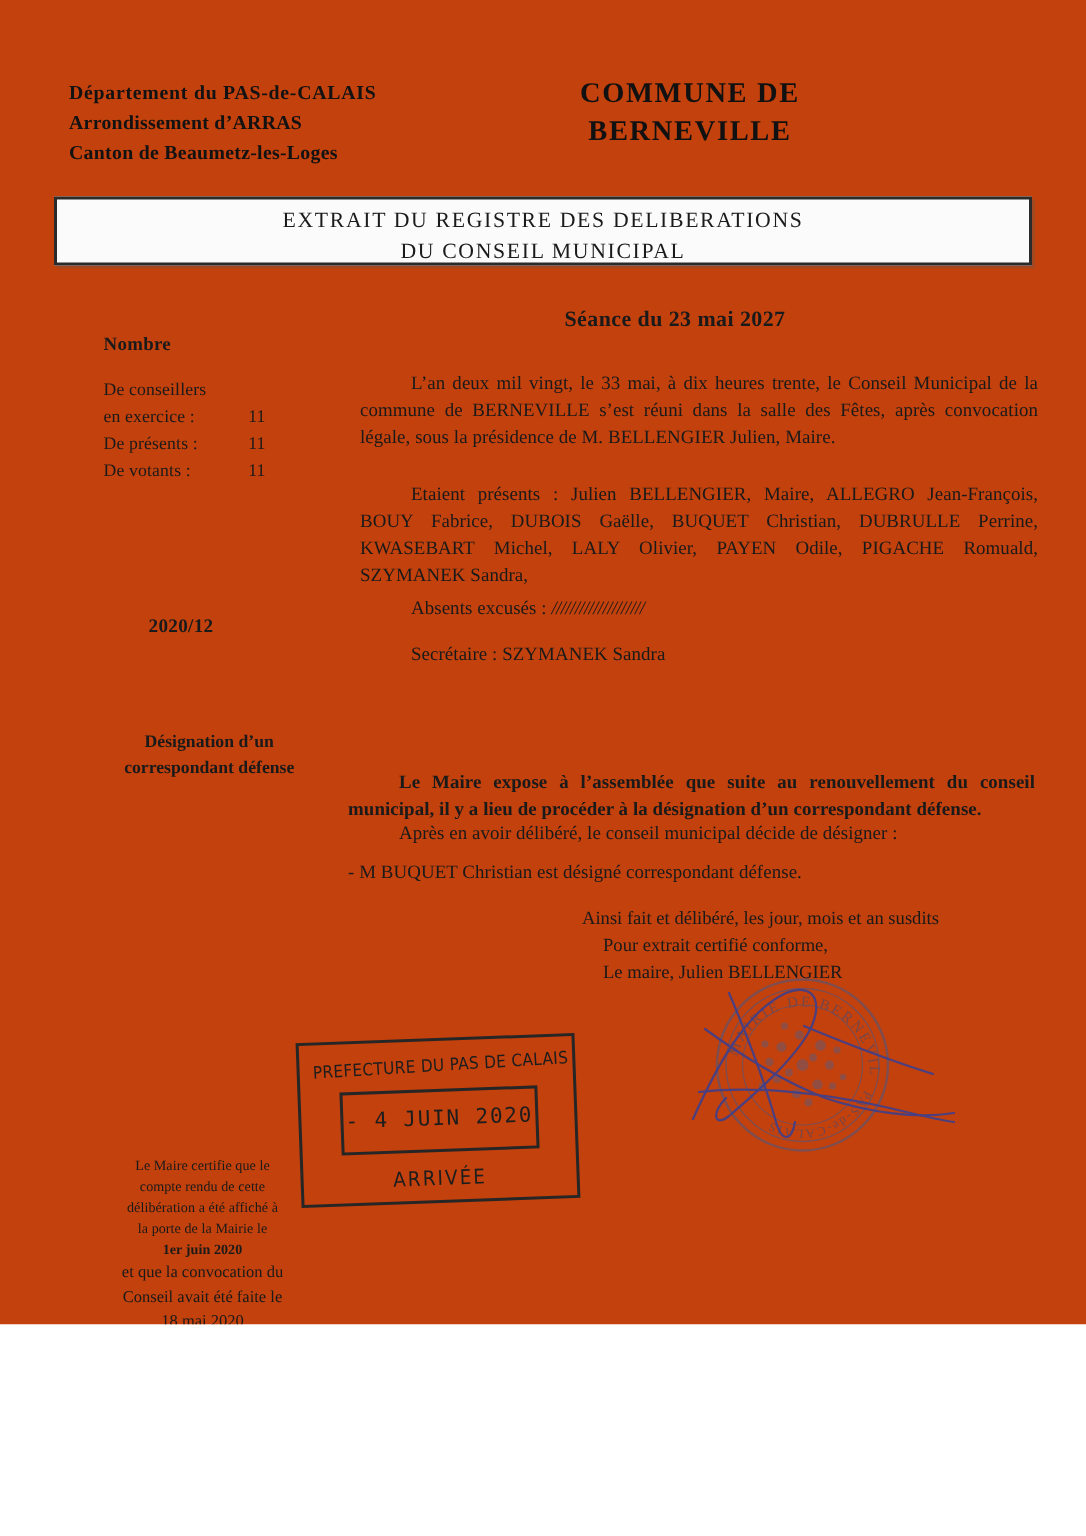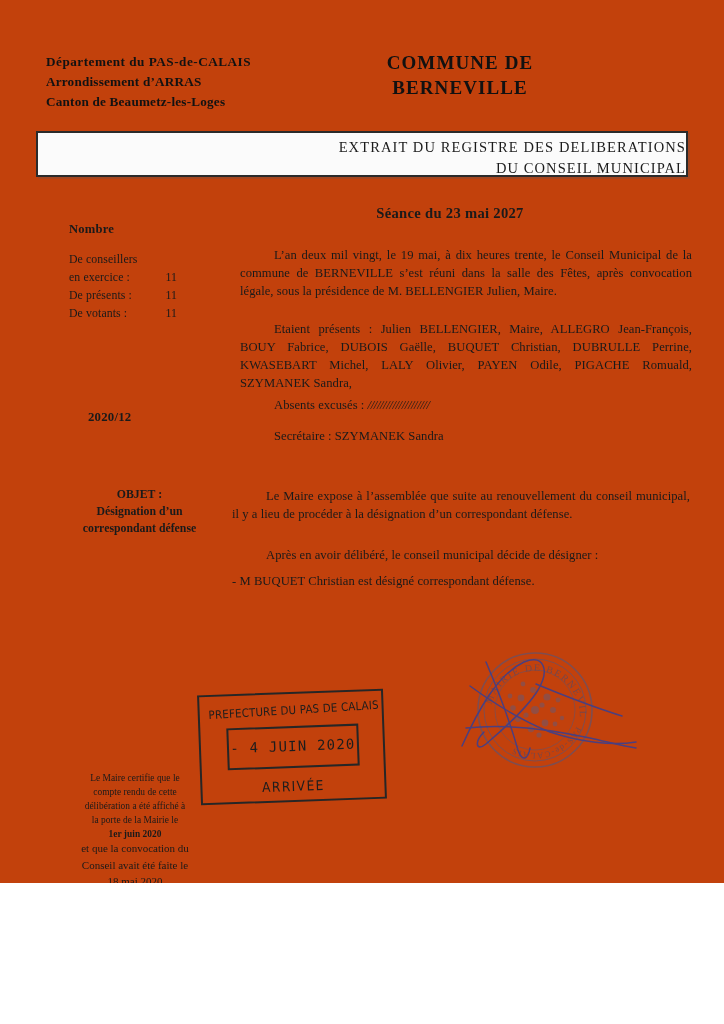--- a/index.html
+++ b/index.html
@@ -54,21 +54,21 @@
     width: 652px;
     height: 46px;
     border: 2.2px solid #2b2b2b;
     background: #fbfbfb;
     box-shadow: 2px 2px 0 rgba(90,90,90,.28);
     box-sizing: border-box;
   }
   .titlebox-inner {
     position: absolute;
     left: 0; right: 0; top: 4px;
-    text-align: right;
+    text-align: center;
     font-size: 14.5px;
     line-height: 1.42;
     letter-spacing: 1.1px;
     color: #1b1b1b;
   }
 
   
   .seance {
     position: absolute;
     left: 240px;
@@ -96,21 +96,21 @@
     font-size: 11.8px;
     line-height: 1.52;
     letter-spacing: .1px;
   }
   .nrow { display: flex; white-space: nowrap; }
   .nrow .lbl { display: inline-block; width: 86px; }
   .nrow .val { display: inline-block; width: 22px; text-align: right; }
 
   .refnum {
     position: absolute;
-    left: 88px;
+    left: 99px;
     top: 410px;
     font-weight: bold;
     font-size: 12.8px;
     letter-spacing: .2px;
   }
 
   .objet {
     position: absolute;
     left: 52px;
     top: 486px;
@@ -133,21 +133,21 @@
   .p1 { top: 246px; }
   .p2 { top: 320px; }
   .p3 { top: 396px; text-indent: 34px; }
   .p4 { top: 427px; text-indent: 34px; }
   .body > div { position: absolute; left: 0; width: 452px; }
 
   .slashes { font-style: italic; letter-spacing: -.4px; }
 
   .body2 { position: absolute; left: 232px; width: 458px; }
   .body2 > div { position: absolute; left: 0; width: 458px; }
-  .b2-1 { top: 487px; }
+  .b2-1 { top: 512px; font-weight: bold; }
   .b2-2 { top: 546px; }
   .b2-3 { top: 572px; text-indent: 0; }
 
   
   .closing {
     position: absolute;
     left: 388px;
     top: 604px;
     font-size: 12.4px;
     line-height: 1.45;
@@ -292,38 +292,42 @@
     </div>
     <div class="nrow">
       <span class="lbl">De votants  :</span>
       <span class="val">11</span>
     </div>
   </div>
 
   <div class="refnum">2020/12</div>
 
   <div class="objet">
-    <div>OBJET :</div>
     <div>Désignation d’un</div>
     <div>correspondant défense</div>
   </div>
 
   <div class="body">
-    <div class="p p1">L’an deux mil vingt, le 19 mai, à dix heures trente, le  Conseil Municipal de la commune de BERNEVILLE s’est réuni dans la salle des Fêtes, après convocation légale, sous la présidence de M. BELLENGIER Julien, Maire.</div>
+    <div class="p p1">L’an deux mil vingt, le 33 mai, à dix heures trente, le  Conseil Municipal de la commune de BERNEVILLE s’est réuni dans la salle des Fêtes, après convocation légale, sous la présidence de M. BELLENGIER Julien, Maire.</div>
     <div class="p p2">Etaient présents : Julien BELLENGIER, Maire, ALLEGRO Jean-François, BOUY Fabrice, DUBOIS Gaëlle, BUQUET Christian, DUBRULLE Perrine, KWASEBART Michel, LALY Olivier, PAYEN Odile, PIGACHE Romuald, SZYMANEK Sandra,</div>
     <div class="p p3"><span>Absents  excusés : </span><span class="slashes">////////////////////</span></div>
     <div class="p p4">Secrétaire : SZYMANEK Sandra</div>
   </div>
 
   <div class="body2">
     <div class="p b2-1">Le Maire expose à l’assemblée que suite au renouvellement du conseil municipal, il y a lieu de procéder à la désignation d’un correspondant défense.</div>
     <div class="p b2-2">Après en avoir délibéré, le conseil municipal décide de désigner :</div>
     <div class="p b2-3">- M BUQUET Christian est désigné correspondant défense.</div>
   </div>
 
+  <div class="closing">
+    <div class="l1">Ainsi fait et délibéré,  les  jour, mois et an susdits</div>
+    <div class="l2">Pour extrait certifié conforme,</div>
+    <div class="l3">Le maire, Julien BELLENGIER</div>
+  </div>
 
   <svg class="seal" style="left:440px; top:648px;" width="200" height="130" viewBox="0 0 200 130">
     <g transform="translate(95,62)" opacity="0.62">
       <circle cx="0" cy="0" r="57" fill="none" stroke="#55557a" stroke-width="1.6"></circle>
       <circle cx="0" cy="0" r="51" fill="none" stroke="#55557a" stroke-width="1"></circle>
       <circle cx="0" cy="0" r="40" fill="none" stroke="#55557a" stroke-width="0.8"></circle>
       <g fill="#5c5c80" opacity="0.75">
         <circle cx="-14" cy="-12" r="3.4"></circle>
           <circle cx="-2" cy="-20" r="3"></circle>
         <circle cx="12" cy="-13" r="3.6"></circle>

